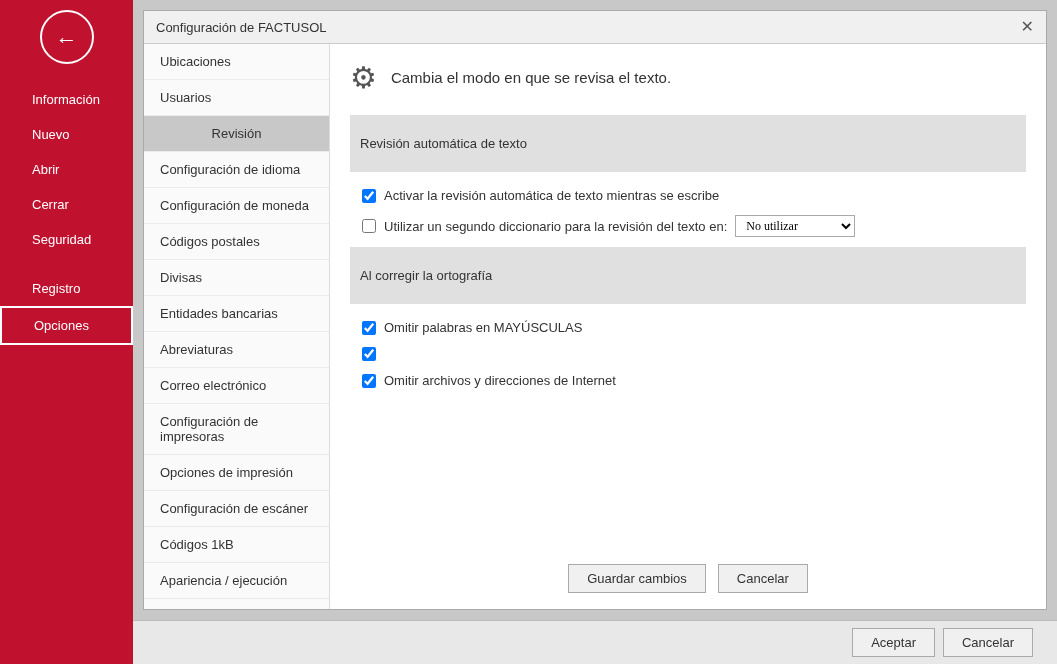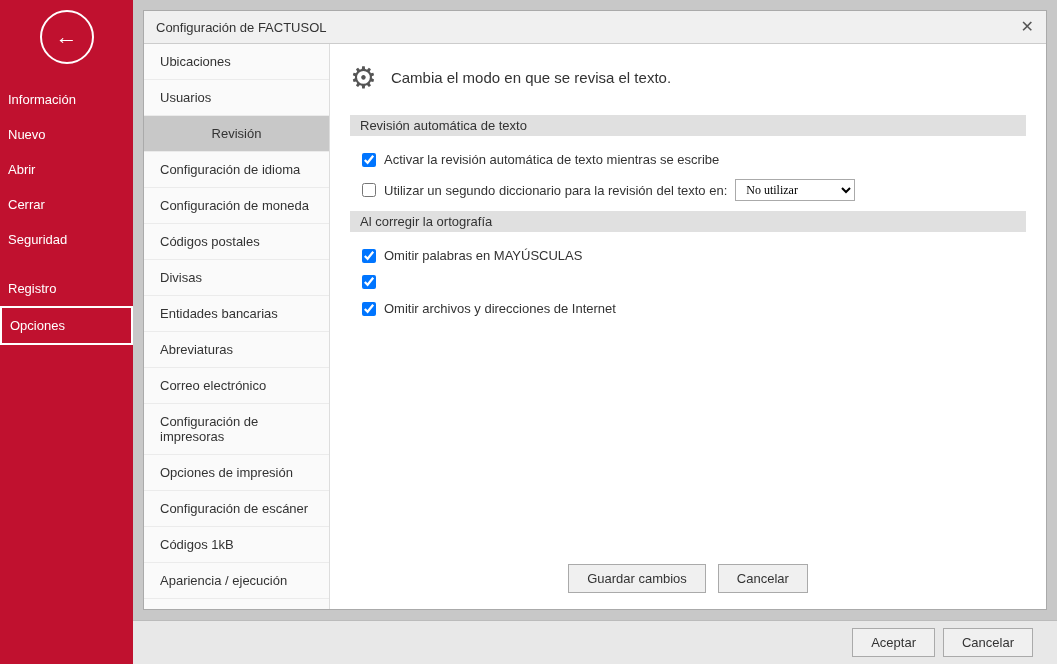--- a/index.html
+++ b/index.html
@@ -37,21 +37,21 @@
       color: white;
       font-size: 22px;
     }
     .sidebar-menu {
       width: 100%;
       display: flex;
       flex-direction: column;
     }
     .sidebar-item {
       color: white;
-      padding: 10px 8px;
+      padding: 10px 32px;
       cursor: pointer;
       font-size: 13px;
       border: none;
       background: transparent;
     }
     .sidebar-item.active {
       background: transparent;
       border: 2px solid white;
     }
     .sidebar-divider {
@@ -138,21 +138,21 @@
       margin-right: 14px;
       color: #555;
     }
     .content-title {
       font-size: 15px;
       color: #333;
     }
 
     .section-bar {
       background: #e0e0e0;
-      padding: 3px 10px;
+      padding: 21px 10px;
       font-size: 13px;
       color: #333;
       margin-bottom: 10px;
       margin-top: 4px;
     }
 
     .checkbox-row {
       display: flex;
       align-items: center;
       margin: 6px 0 6px 12px;

